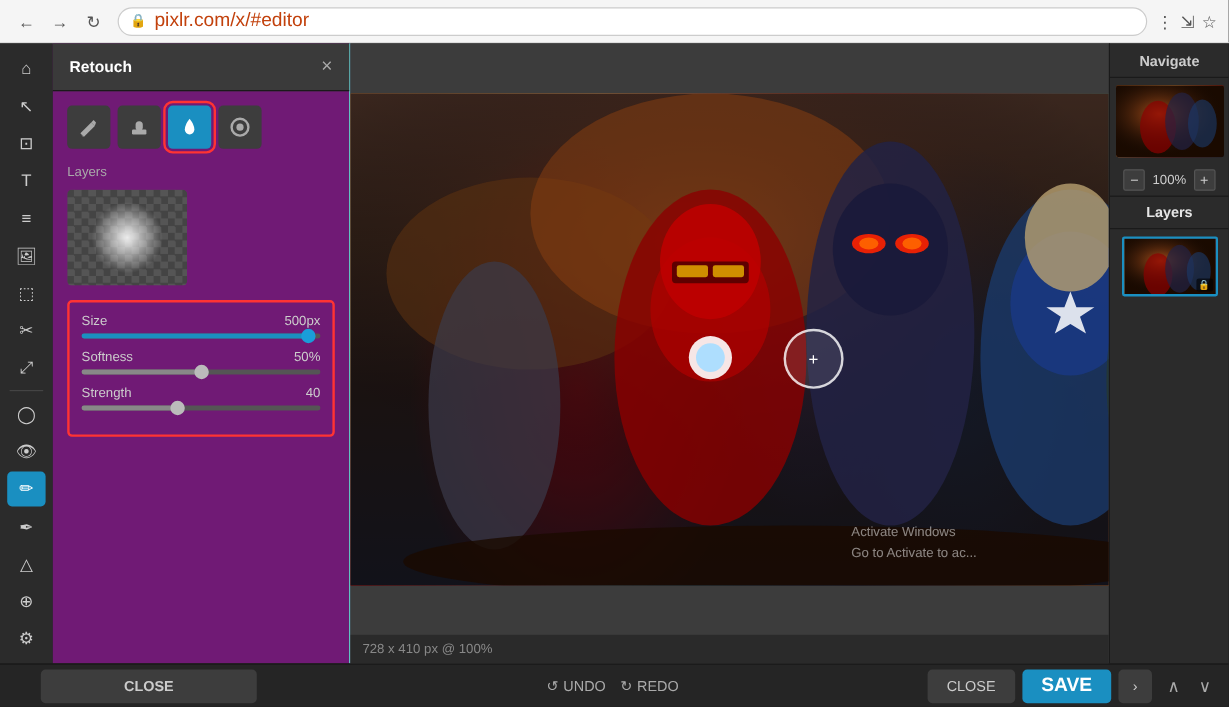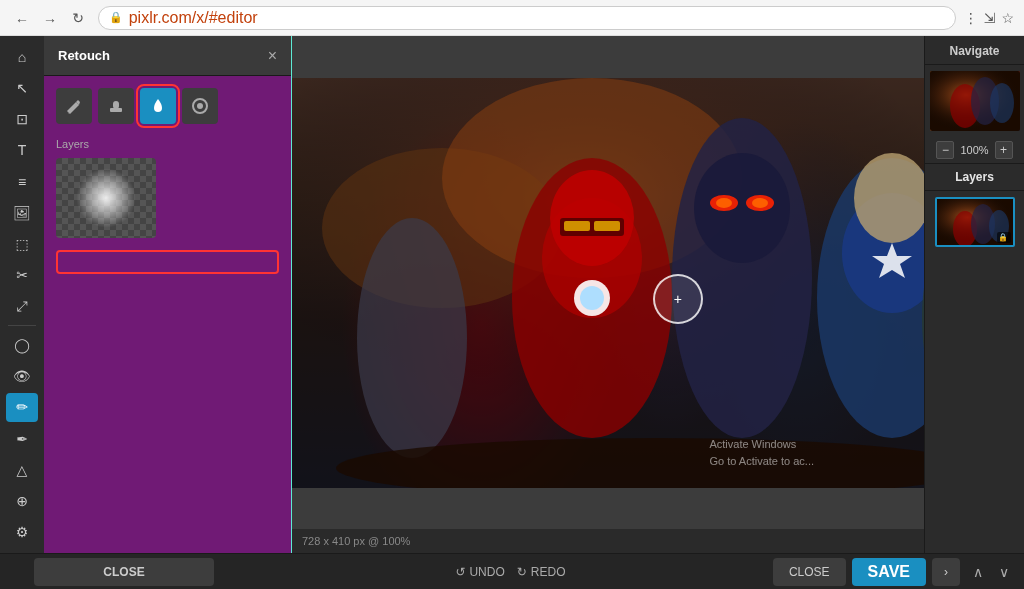--- a/index.html
+++ b/index.html
@@ -482,22 +482,52 @@
       </div>
 
 
       <div class="section-label">Layers</div>
       <div class="brush-preview">
         <div class="brush-spot"></div>
       </div>
 
       <div class="sliders-section">
 
-
-
+        <div class="slider-row">
+          <div class="slider-label-row">
+            <span class="slider-label">Size</span>
+            <span class="slider-value">500px</span>
+          </div>
+          <div class="slider-track">
+            <div class="slider-fill-blue" style="width:95%"></div>
+            <div class="slider-thumb slider-thumb-blue" style="left:95%"></div>
+          </div>
+        </div>
+
+        <div class="slider-row">
+          <div class="slider-label-row">
+            <span class="slider-label">Softness</span>
+            <span class="slider-value">50%</span>
+          </div>
+          <div class="slider-track">
+            <div class="slider-fill-gray" style="width:50%"></div>
+            <div class="slider-thumb slider-thumb-gray" style="left:50%"></div>
+          </div>
+        </div>
+
+        <div class="slider-row">
+          <div class="slider-label-row">
+            <span class="slider-label">Strength</span>
+            <span class="slider-value">40</span>
+          </div>
+          <div class="slider-track">
+            <div class="slider-fill-gray" style="width:40%"></div>
+            <div class="slider-thumb slider-thumb-gray" style="left:40%"></div>
+          </div>
+        </div>
 
       </div>
 
     </div>
   </div>
 
   <div class="canvas-area">
     <div class="canvas-wrapper">
       <div class="canvas-image">
         <div class="canvas-image-bg"></div>

